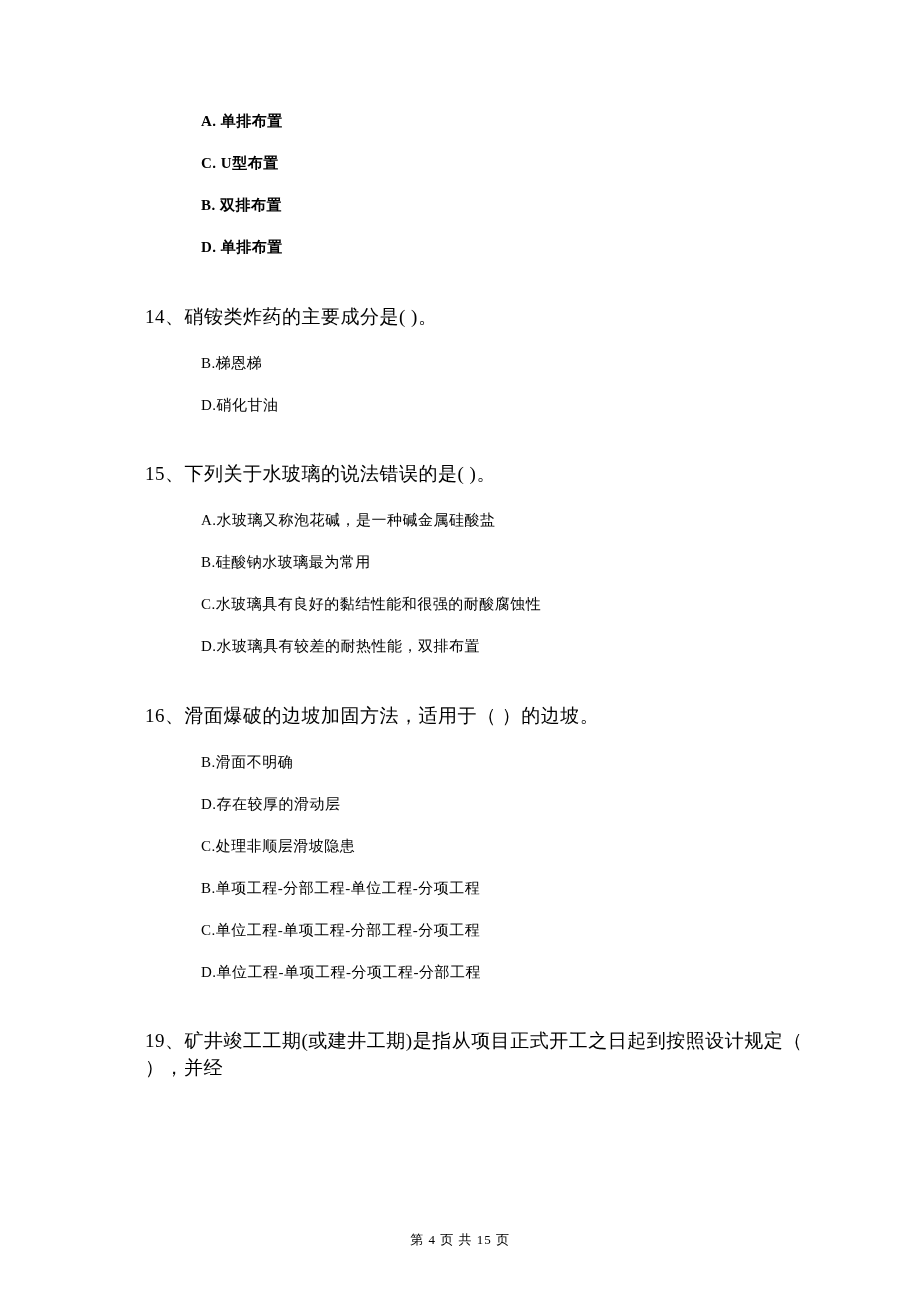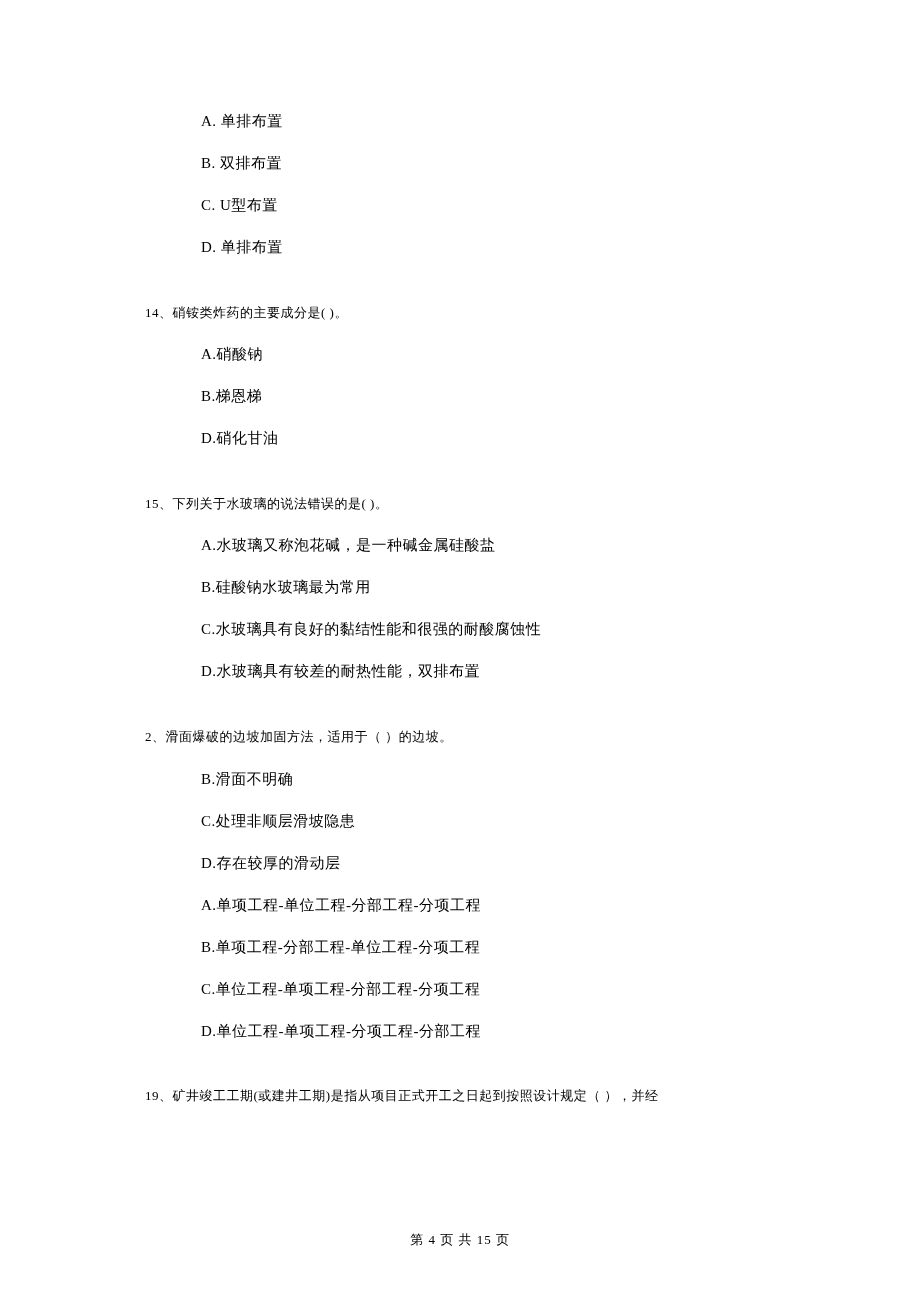--- a/index.html
+++ b/index.html
@@ -17,26 +17,27 @@
     padding-right: 110px;
   }
   .option-line {
     font-size: 15px;
     line-height: 1.3;
     margin-bottom: 22.5px;
     letter-spacing: 0.5px;
   }
   .option-indent1 {
     padding-left: 56px;
+    font-weight: bold;
   }
   .option-indent2 {
     padding-left: 56px;
   }
   .question-line {
-    font-size: 13px;
+    font-size: 19px;
     line-height: 1.4;
     margin-bottom: 23.5px;
     letter-spacing: 0.5px;
     margin-top: 46px;
   }
   .q-indent {
     padding-left: 0px;
   }
   .footer {
     position: absolute;
@@ -46,41 +47,39 @@
     font-size: 13px;
     letter-spacing: 1px;
   }
 </style>
 </head>
 <body>
 
 <div class="page">
 
   <div class="option-line option-indent1">A.  单排布置</div>
+  <div class="option-line option-indent1">C.  U型布置</div>
   <div class="option-line option-indent1">B.  双排布置</div>
-  <div class="option-line option-indent1">C.  U型布置</div>
   <div class="option-line option-indent1">D.  单排布置</div>
 
   <div class="question-line q-indent">14、硝铵类炸药的主要成分是(      )。</div>
-  <div class="option-line option-indent2">A.硝酸钠</div>
   <div class="option-line option-indent2">B.梯恩梯</div>
   <div class="option-line option-indent2">D.硝化甘油</div>
 
   <div class="question-line q-indent">15、下列关于水玻璃的说法错误的是(      )。</div>
   <div class="option-line option-indent2">A.水玻璃又称泡花碱，是一种碱金属硅酸盐</div>
   <div class="option-line option-indent2">B.硅酸钠水玻璃最为常用</div>
   <div class="option-line option-indent2">C.水玻璃具有良好的黏结性能和很强的耐酸腐蚀性</div>
   <div class="option-line option-indent2">D.水玻璃具有较差的耐热性能，双排布置</div>
 
-  <div class="question-line q-indent">2、滑面爆破的边坡加固方法，适用于（     ）的边坡。</div>
+  <div class="question-line q-indent">16、滑面爆破的边坡加固方法，适用于（     ）的边坡。</div>
   <div class="option-line option-indent2">B.滑面不明确</div>
+  <div class="option-line option-indent2">D.存在较厚的滑动层</div>
   <div class="option-line option-indent2">C.处理非顺层滑坡隐患</div>
-  <div class="option-line option-indent2">D.存在较厚的滑动层</div>
 
-  <div class="option-line option-indent2">A.单项工程-单位工程-分部工程-分项工程</div>
   <div class="option-line option-indent2">B.单项工程-分部工程-单位工程-分项工程</div>
   <div class="option-line option-indent2">C.单位工程-单项工程-分部工程-分项工程</div>
   <div class="option-line option-indent2">D.单位工程-单项工程-分项工程-分部工程</div>
 
   <div class="question-line q-indent">19、矿井竣工工期(或建井工期)是指从项目正式开工之日起到按照设计规定（     ），并经</div>
 
 </div>
 
 <div class="footer">第  4  页  共  15  页</div>
 

